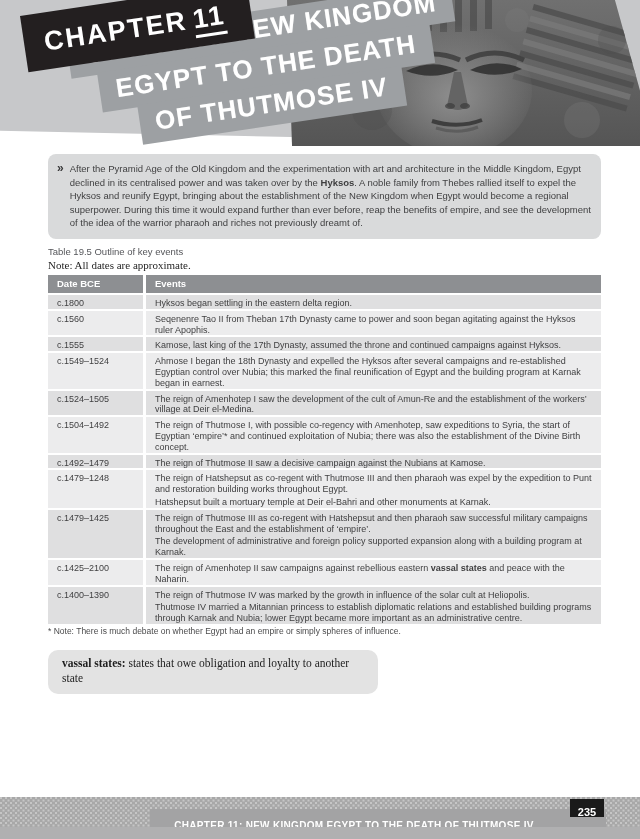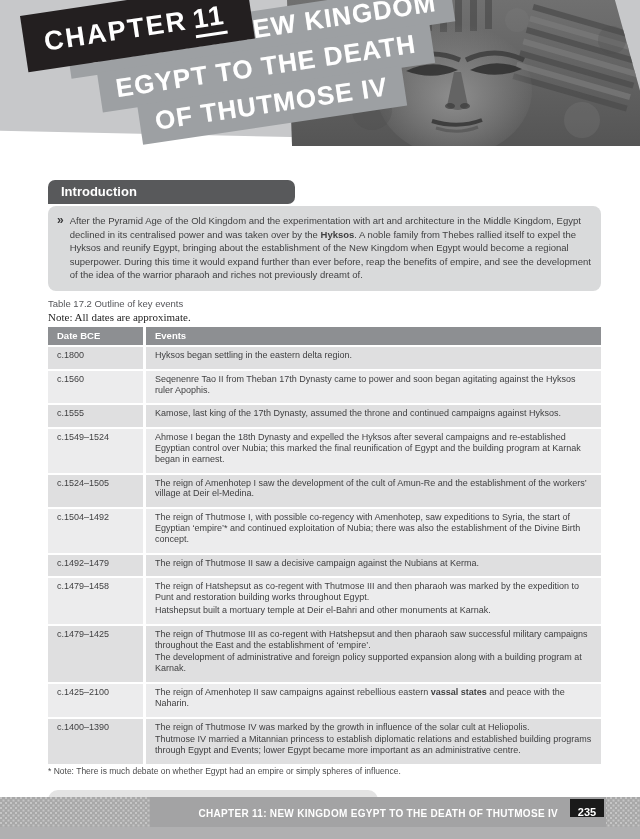--- a/index.html
+++ b/index.html
@@ -37,40 +37,40 @@
   .intro-bullet{font-size:12px;font-weight:bold;color:#3a3a3b;margin:0 6px 0 0;line-height:13.6px;}
   .intro-text{font-size:9.5px;line-height:13.6px;color:#3f3f40;margin:0;}
   .table-caption{margin-top:7px;font-size:9.5px;color:#55565a;}
   .table-note{margin-top:2px;font-family:"Liberation Serif",serif;font-size:11px;color:#1f1f1f;}
 
   table.events{margin-top:4px;width:553px;border-collapse:collapse;table-layout:fixed;}
   table.events th{background:#8d8f92;color:#fff;font-size:9.5px;font-weight:bold;
              text-align:left;padding:3px 8px 4px 9px;border-bottom:2px solid #fff;}
   table.events th.col-date{width:78px;border-right:3px solid #fff;}
   table.events td{font-size:9px;line-height:10.8px;color:#3f3f40;vertical-align:top;
-             padding:3px 8px 8px 9px;border-bottom:2px solid #fff;}
+             padding:3px 8px 0 9px;border-bottom:2px solid #fff;}
   table.events td.date-cell{border-right:3px solid #fff;white-space:nowrap;}
   table.events tbody tr:nth-child(odd) td{background:#dfdfe0;}
   table.events tbody tr:nth-child(even) td{background:#ececed;}
   table.events p{margin:0;}
   table.events .events-cell p + p{margin-top:2px;}
 
   .footnote{margin-top:0;font-size:8.5px;color:#4b4b4c;}
   .def-panel{margin-top:14px;width:330px;box-sizing:border-box;background:#e3e3e3;
              border-radius:10px;padding:6px 14px 7px;font-family:"Liberation Serif",serif;
              font-size:11.5px;line-height:15.5px;color:#1d1d1d;}
   .def-panel p{margin:0;}
 
   
   .footer-band{position:absolute;left:0;top:797px;width:640px;height:30px;background-color:#a8a8a8;
       background-image:radial-gradient(circle at 1px 1px,#c6c6c6 1px,rgba(0,0,0,0) 1.3px),
                        radial-gradient(circle at 1px 1px,#c6c6c6 1px,rgba(0,0,0,0) 1.3px);
       background-size:5px 5px,5px 5px;background-position:0 0,2.5px 2.5px;}
-  .footer-solid{position:absolute;left:150px;top:0;width:456px;height:30px;background:#a3a3a4;
-      text-align:right;line-height:30px;padding-right:48px;box-sizing:border-box;}
+  .footer-solid{position:absolute;left:150px;top:12px;width:456px;height:30px;background:#a3a3a4;
+      text-align:center;line-height:30px;padding-right:48px;box-sizing:border-box;}
   .footer-title{color:#fff;font-size:10px;font-weight:bold;letter-spacing:.3px;}
   .page-number-box{position:absolute;left:570px;top:2px;width:34px;height:18px;background:#1a1a1a;
       color:#fff;font-size:11px;font-weight:bold;text-align:center;line-height:26px;}
   .footer-strip{position:absolute;left:0;top:827px;width:640px;height:12px;background:#b0b0b1;}
 </style>
 </head>
 <body>
 
 <div class="page">
 
@@ -140,28 +140,27 @@
       <div class="strip">OF THUTMOSE IV</div>
     </div>
 
     <div class="banner-black">
       <span>CHAPTER</span><span class="chapter-num">11</span>
     </div>
 
   </div>
 
   <div class="content">
-    <div class="intro-bar">Introduction</div>
 
     <div class="intro-panel">
       <span class="intro-bullet">»</span>
       <p class="intro-text"><span>After the Pyramid Age of the Old Kingdom and the experimentation with art and architecture in the Middle Kingdom, Egypt declined in its centralised power and was taken over by the </span><strong>Hyksos</strong><span>. A noble family from Thebes rallied itself to expel the Hyksos and reunify Egypt, bringing about the establishment of the New Kingdom when Egypt would become a regional superpower. During this time it would expand further than ever before, reap the benefits of empire, and see the development of the idea of the warrior pharaoh and riches not previously dreamt of.</span></p>
     </div>
 
-    <div class="table-caption">Table 17.2 Outline of key events</div>
+    <div class="table-caption">Table 19.5 Outline of key events</div>
     <div class="table-note">Note: All dates are approximate.</div>
 
     <table class="events">
       <thead>
         <tr>
           <th class="col-date">Date BCE</th>
           <th>Events</th>
         </tr>
       </thead>
       <tbody>
@@ -197,48 +196,48 @@
           </tr>
           <tr>
             <td class="date-cell">c.1504–1492</td>
             <td class="events-cell">
               <p>The reign of Thutmose I, with possible co-regency with Amenhotep, saw expeditions to Syria, the start of Egyptian ‘empire’* and continued exploitation of Nubia; there was also the establishment of the Divine Birth concept.</p>
             </td>
           </tr>
           <tr>
             <td class="date-cell">c.1492–1479</td>
             <td class="events-cell">
-              <p>The reign of Thutmose II saw a decisive campaign against the Nubians at Kerma.</p>
-            </td>
-          </tr>
-          <tr>
-            <td class="date-cell">c.1479–1458</td>
-            <td class="events-cell">
-              <p>The reign of Hatshepsut as co-regent with Thutmose III and then pharaoh was marked by the expedition to Punt and restoration building works throughout Egypt.</p>
+              <p>The reign of Thutmose II saw a decisive campaign against the Nubians at Kamose.</p>
+            </td>
+          </tr>
+          <tr>
+            <td class="date-cell">c.1479–1248</td>
+            <td class="events-cell">
+              <p>The reign of Hatshepsut as co-regent with Thutmose III and then pharaoh was expel by the expedition to Punt and restoration building works throughout Egypt.</p>
               <p>Hatshepsut built a mortuary temple at Deir el-Bahri and other monuments at Karnak.</p>
             </td>
           </tr>
           <tr>
             <td class="date-cell">c.1479–1425</td>
             <td class="events-cell">
               <p>The reign of Thutmose III as co-regent with Hatshepsut and then pharaoh saw successful military campaigns throughout the East and the establishment of ‘empire’.</p>
               <p>The development of administrative and foreign policy supported expansion along with a building program at Karnak.</p>
             </td>
           </tr>
           <tr>
             <td class="date-cell">c.1425–2100</td>
             <td class="events-cell">
               <p>The reign of Amenhotep II saw campaigns against rebellious eastern <strong>vassal states</strong> and peace with the Naharin.</p>
             </td>
           </tr>
           <tr>
             <td class="date-cell">c.1400–1390</td>
             <td class="events-cell">
               <p>The reign of Thutmose IV was marked by the growth in influence of the solar cult at Heliopolis.</p>
-              <p>Thutmose IV married a Mitannian princess to establish diplomatic relations and established building programs through Egypt and Events; lower Egypt became more important as an administrative centre.</p>
+              <p>Thutmose IV married a Mitannian princess to establish diplomatic relations and established building programs through Karnak and Nubia; lower Egypt became more important as an administrative centre.</p>
             </td>
           </tr>
         </tbody>
     </table>
 
     <div class="footnote">* Note: There is much debate on whether Egypt had an empire or simply spheres of influence.</div>
 
     <div class="def-panel">
         <p><strong>vassal states:</strong> states that owe obligation and loyalty to another state</p>
       </div>

